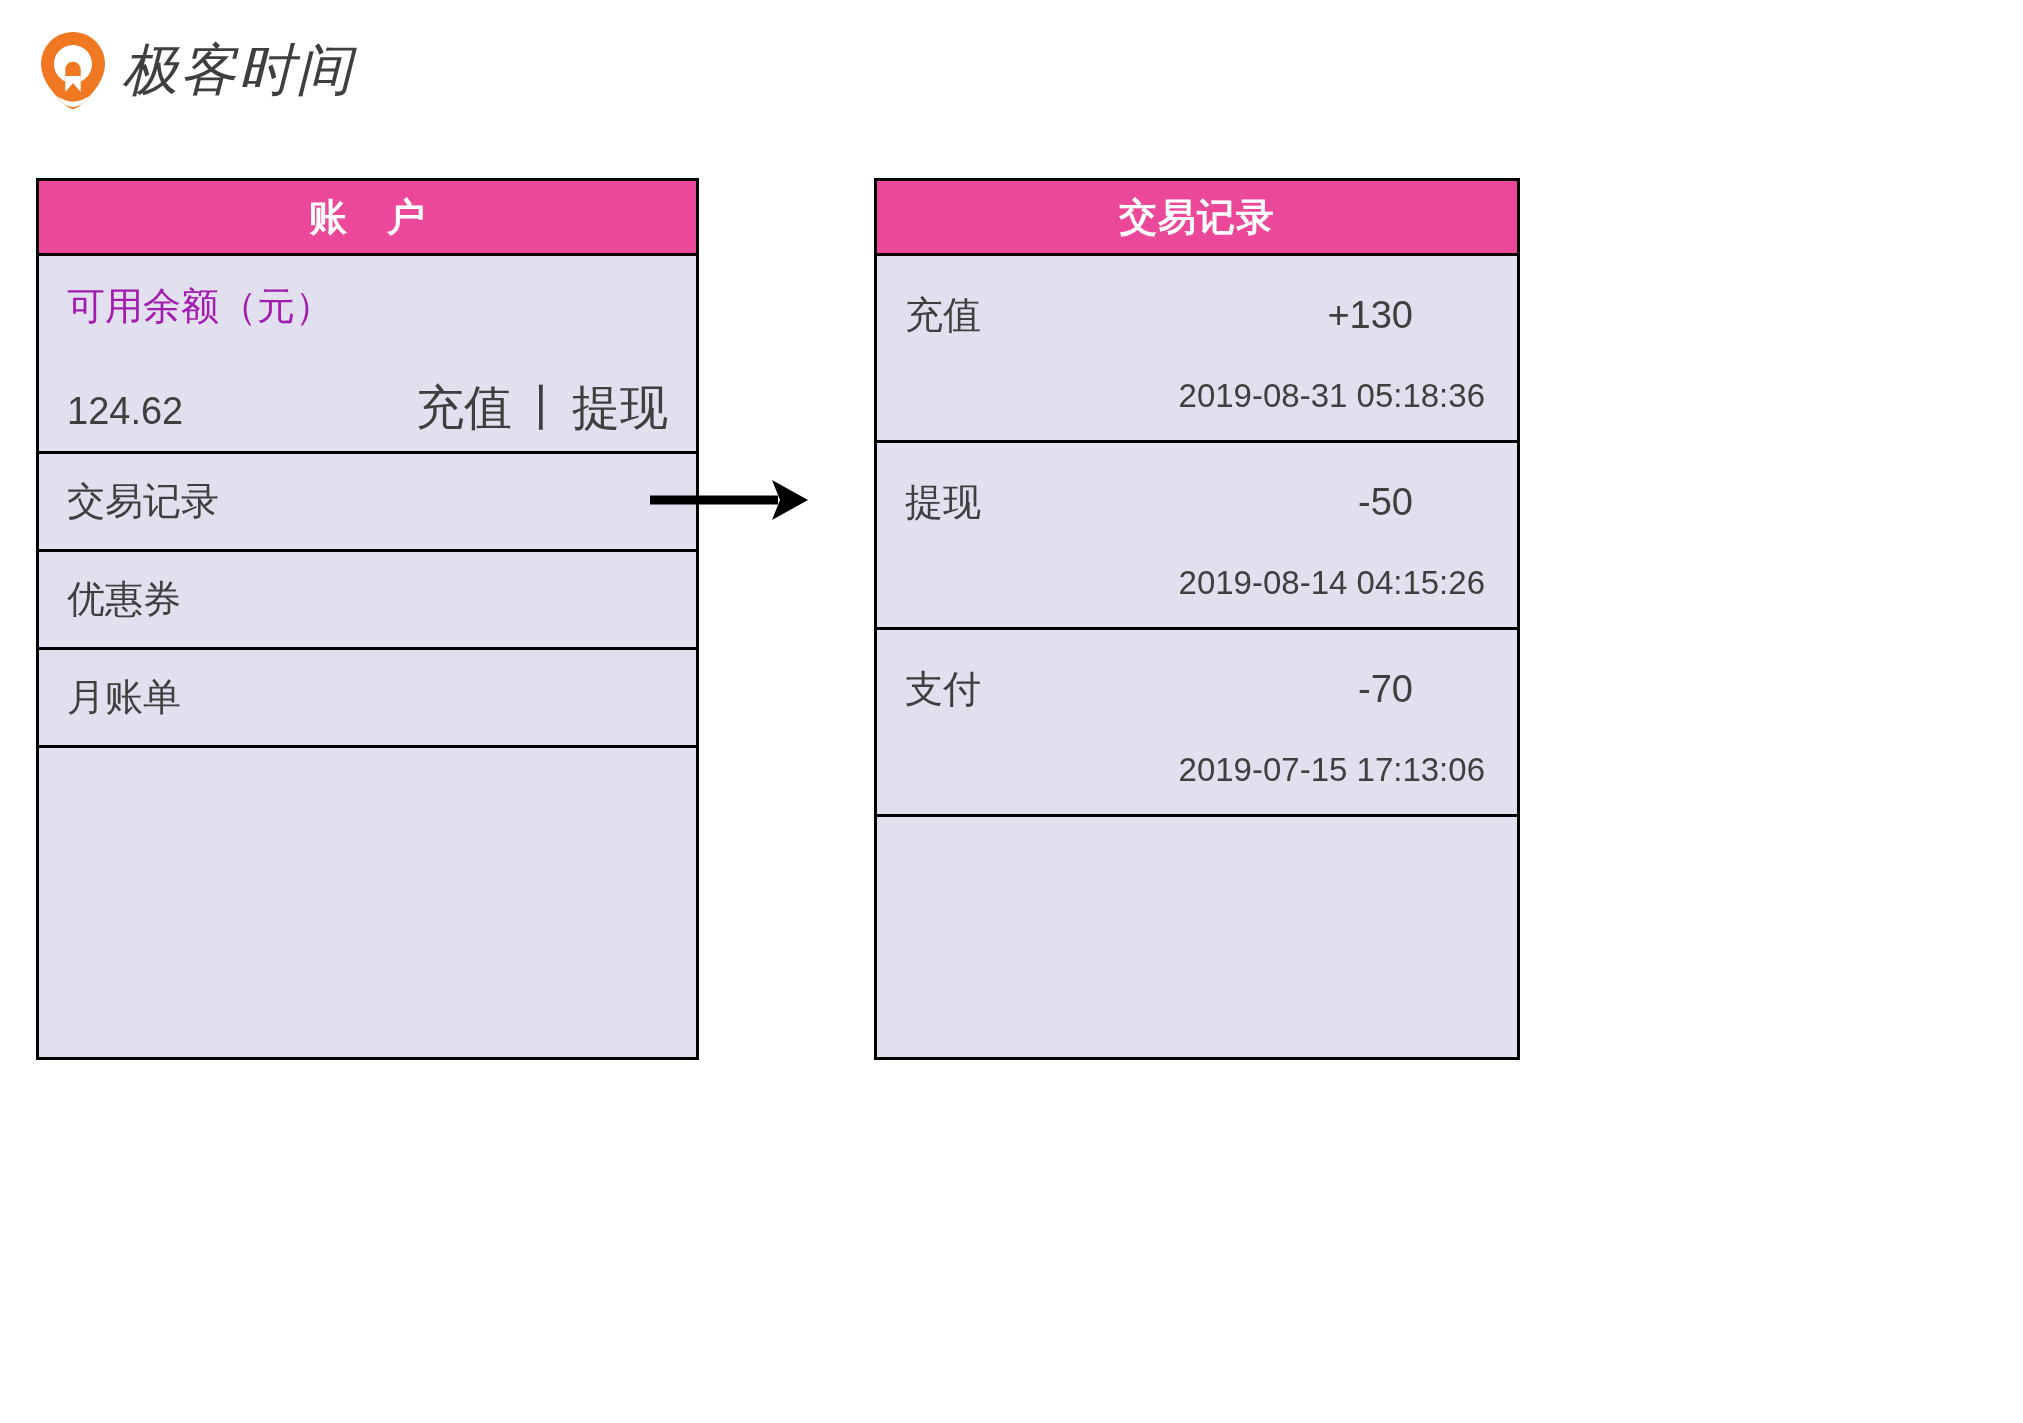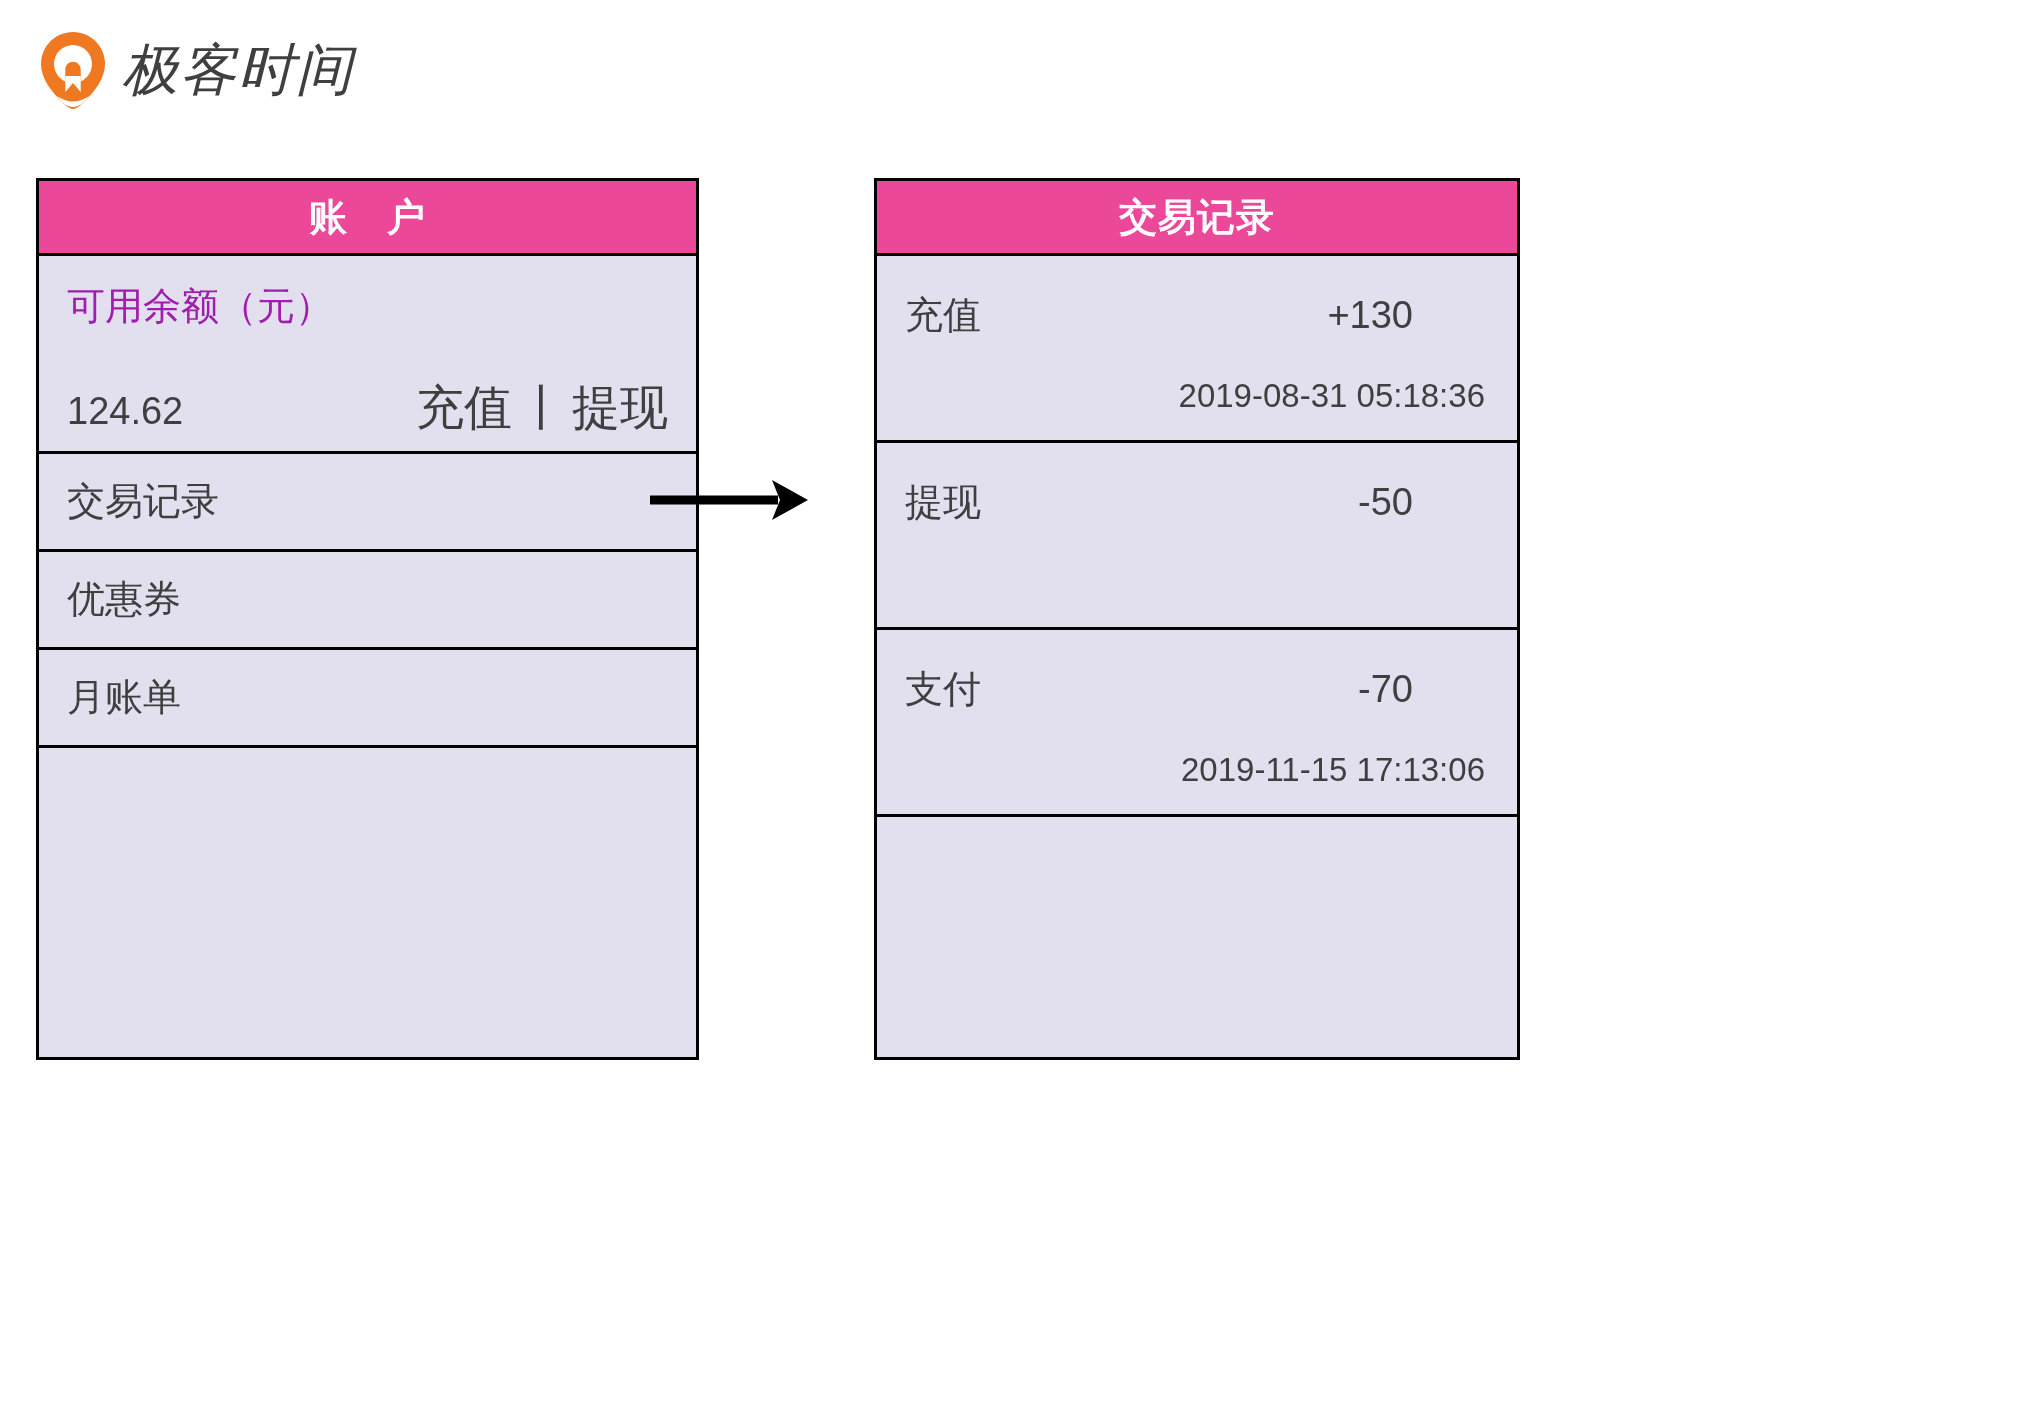--- a/index.html
+++ b/index.html
@@ -230,25 +230,26 @@
         <span class="tx-amount">+130</span>
       </div>
       <div class="tx-date">2019-08-31 05:18:36</div>
     </div>
 
     <div class="tx-row">
       <div class="tx-top">
         <span class="tx-type">提现</span>
         <span class="tx-amount">-50</span>
       </div>
+      <div class="tx-date">2019-08-14 04:15:26</div>
     </div>
 
     <div class="tx-row">
       <div class="tx-top">
         <span class="tx-type">支付</span>
         <span class="tx-amount">-70</span>
       </div>
-      <div class="tx-date">2019-11-15 17:13:06</div>
+      <div class="tx-date">2019-07-15 17:13:06</div>
     </div>
 
     <div class="filler-row"></div>
   </div>
 </div>
 
 </body></html>

